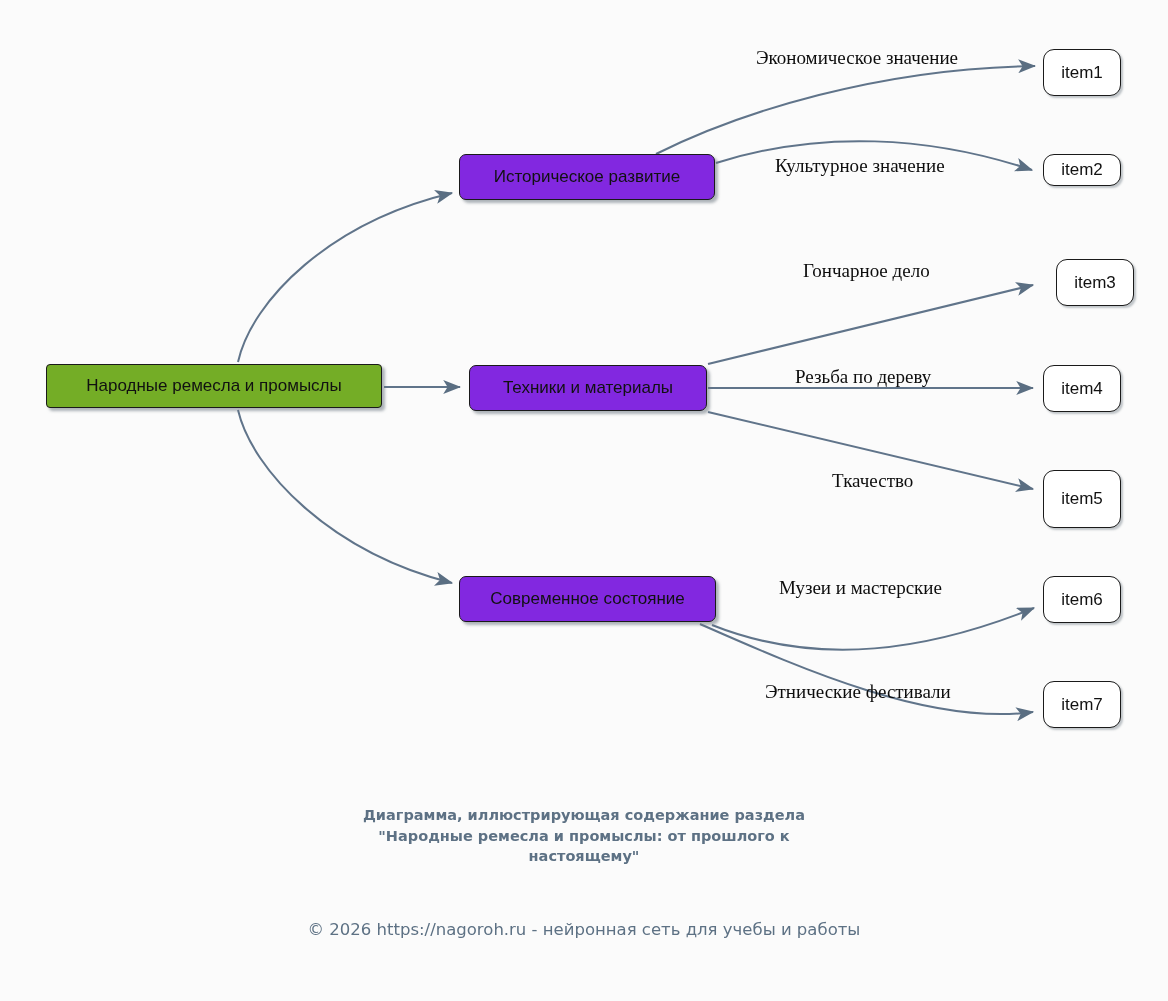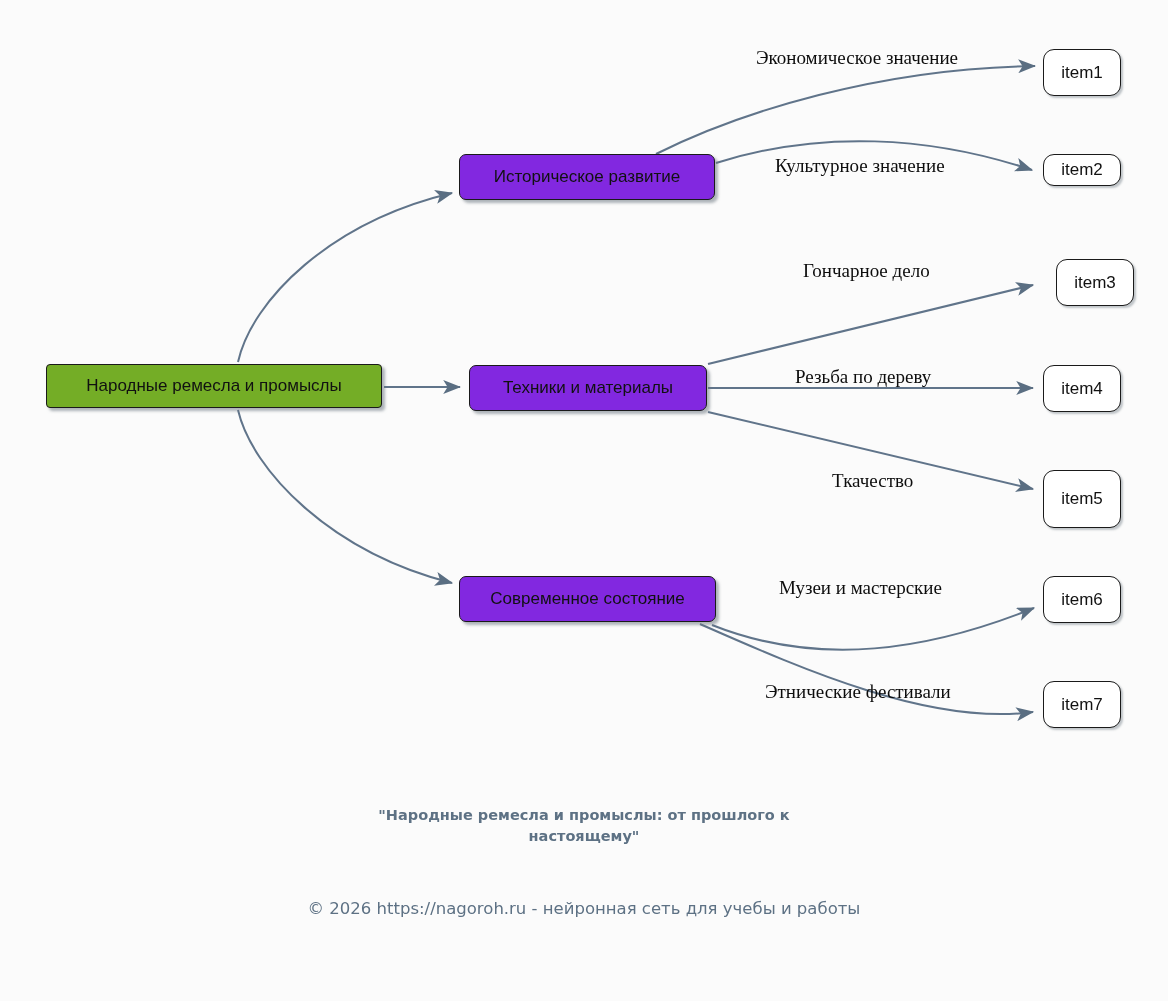--- a/index.html
+++ b/index.html
@@ -177,18 +177,19 @@
 <div class="edge-label" style="left:756px; top:47px;">Экономическое значение</div>
 <div class="edge-label" style="left:775px; top:155px;">Культурное значение</div>
 <div class="edge-label" style="left:803px; top:260px;">Гончарное дело</div>
 <div class="edge-label" style="left:795px; top:366px;">Резьба по дереву</div>
 <div class="edge-label" style="left:832px; top:470px;">Ткачество</div>
 <div class="edge-label" style="left:779px; top:577px;">Музеи и мастерские</div>
 <div class="edge-label" style="left:765px; top:681px;">Этнические фестивали</div>
 
 <div id="footer">
   <div id="caption">
+    <div>Диаграмма, иллюстрирующая содержание раздела</div>
     <div>"Народные ремесла и промыслы: от прошлого к</div>
     <div>настоящему"</div>
   </div>
   <div id="footer-divider">______________________________________________</div>
   <div id="copyright">© 2026 https://nagoroh.ru - нейронная сеть для учебы и работы</div>
 </div>
 
 </body></html>

